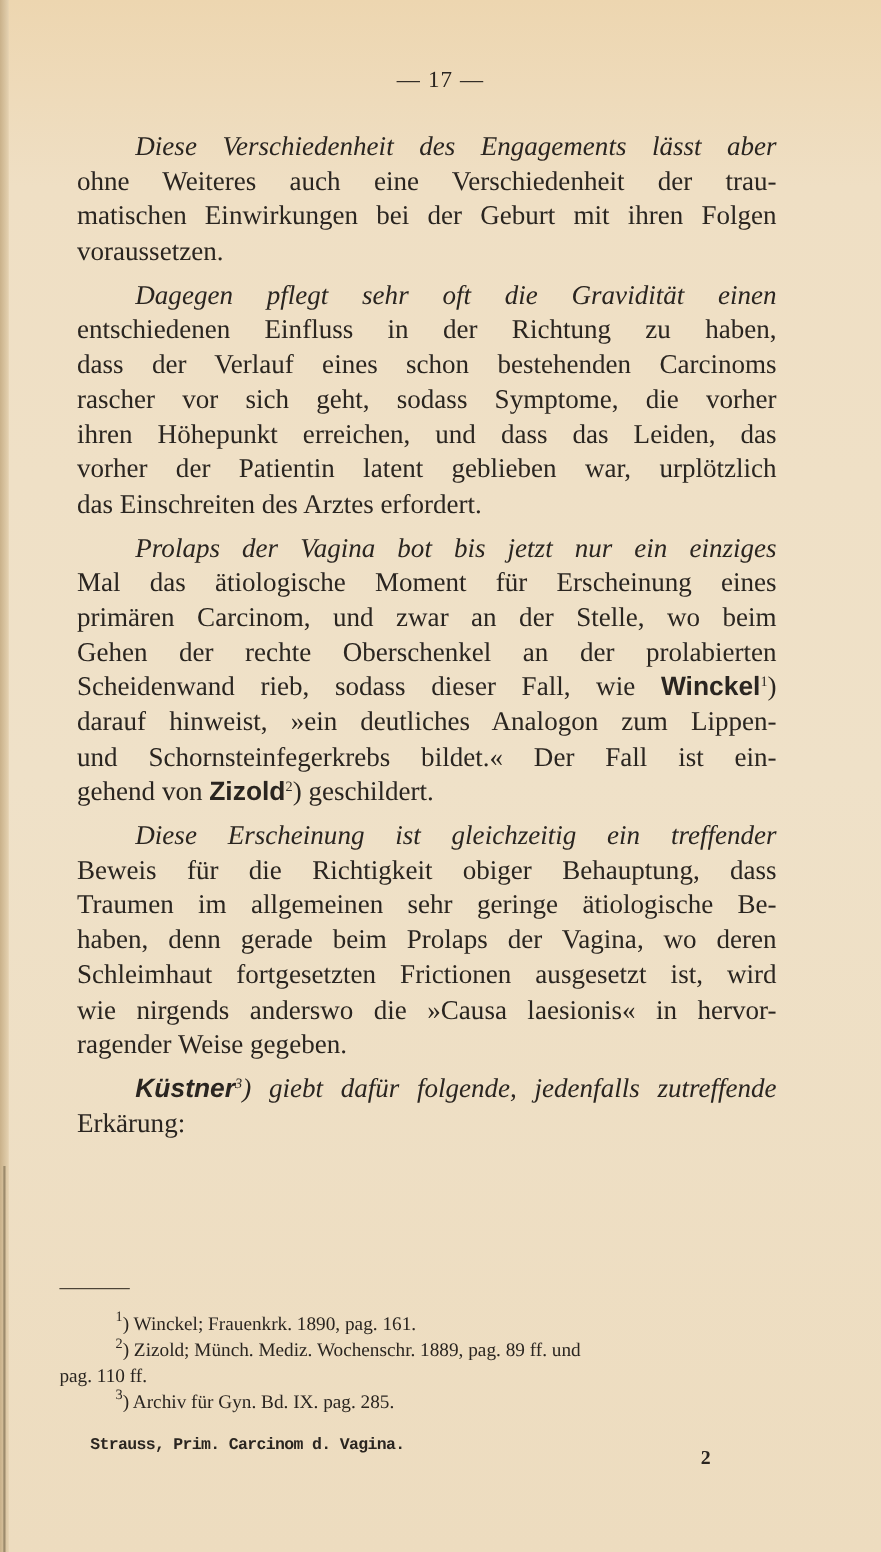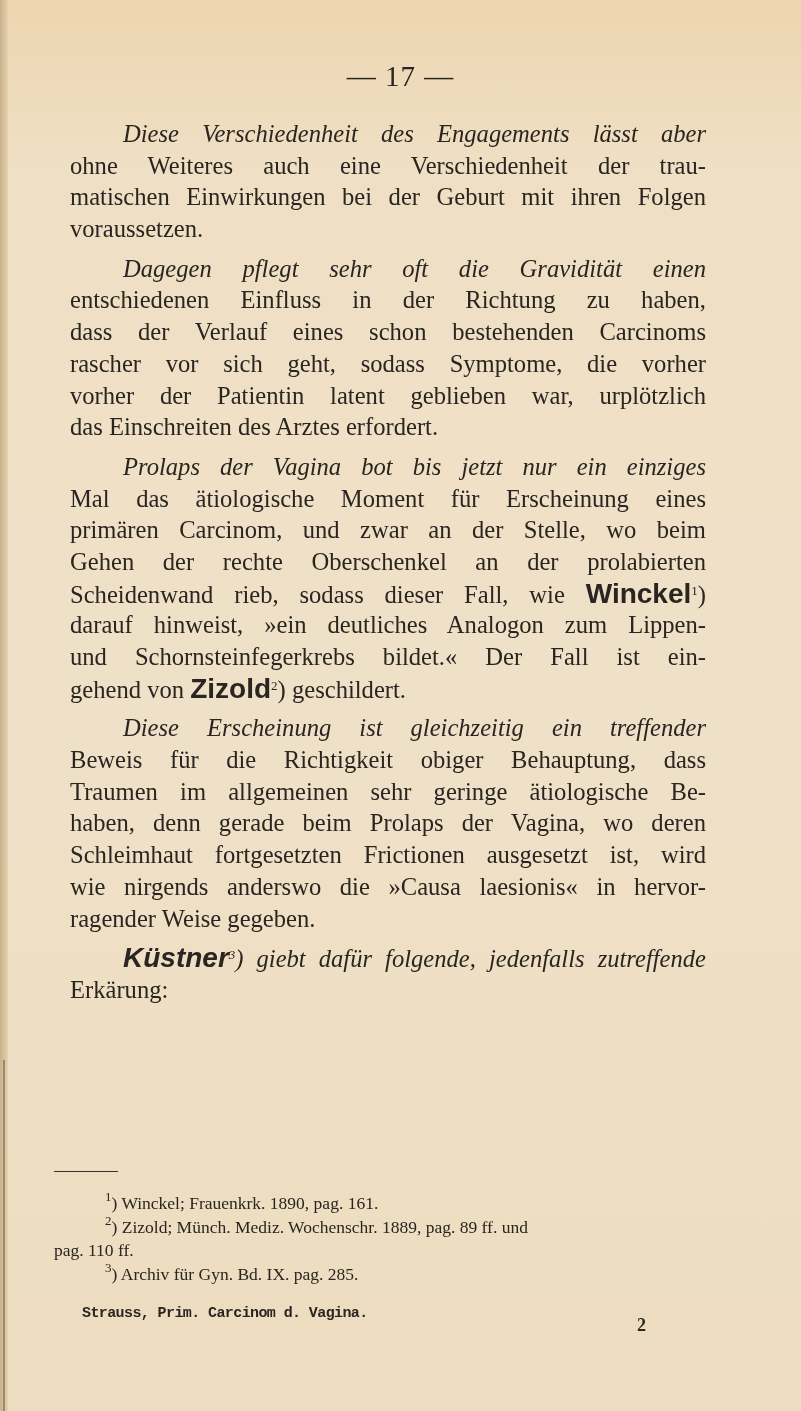--- a/index.html
+++ b/index.html
@@ -17,32 +17,32 @@
     .edge-shadow {
       position: absolute; left: 0; top: 0; width: 8px; height: 1411px;
       background: linear-gradient(90deg, #c9b18a 0%, #e5d2b1 100%);
     }
     .edge-line {
       position: absolute; left: 3px; top: 1060px; width: 2px; height: 351px;
       background: #9c8a6c;
     }
     .page-number {
       position: absolute; top: 60px; left: 0; width: 801px;
-      text-align: center; font-size: 29px; letter-spacing: 1px;
+      text-align: center; font-size: 21px; letter-spacing: 1px;
     }
     .body-text {
       position: absolute; left: 70px; top: 118px; width: 636px;
       font-size: 24.6px; line-height: 31.7px;
       text-align: justify;
     }
     .line { display: block; white-space: nowrap; text-align: justify; text-align-last: justify; height: 31.7px; }
     .line.last { text-align-last: left; }
     .indent { padding-left: 53px; font-style: italic; }
     .para-gap { height: 8px; }
-    .author { font-family: "Liberation Sans", "DejaVu Sans", sans-serif; font-weight: bold; font-size: 28px; margin-top: 39px; }
+    .author { font-family: "Liberation Sans", "DejaVu Sans", sans-serif; font-weight: bold; font-size: 24px; margin-top: 39px; }
     sup { font-size: 13px; vertical-align: 8px; line-height: 0; }
     .rule {
       position: absolute; left: 54px; top: 1171px; width: 64px; height: 1px;
       background: #3a3228;
     }
     .footnotes {
       position: absolute; left: 54px; top: 1192px; width: 640px;
       font-family: "Liberation Serif", "DejaVu Serif", serif;
       font-size: 17.5px; line-height: 23.5px;
     }
@@ -72,20 +72,21 @@
     <span class="line indent">Diese Verschiedenheit des Engagements lässt aber</span>
     <span class="line">ohne Weiteres auch eine Verschiedenheit der trau-</span>
     <span class="line">matischen Einwirkungen bei der Geburt mit ihren Folgen</span>
     <span class="line last">voraussetzen.</span>
     <div class="para-gap"></div>
 
     <span class="line indent">Dagegen pflegt sehr oft die Gravidität einen</span>
     <span class="line">entschiedenen Einfluss in der Richtung zu haben,</span>
     <span class="line">dass der Verlauf eines schon bestehenden Carcinoms</span>
     <span class="line">rascher vor sich geht, sodass Symptome, die vorher</span>
+    <span class="line">ihren Höhepunkt erreichen, und dass das Leiden, das</span>
     <span class="line">vorher der Patientin latent geblieben war, urplötzlich</span>
     <span class="line last">das Einschreiten des Arztes erfordert.</span>
     <div class="para-gap"></div>
 
     <span class="line indent">Prolaps der Vagina bot bis jetzt nur ein einziges</span>
     <span class="line">Mal das ätiologische Moment für Erscheinung eines</span>
     <span class="line">primären Carcinom, und zwar an der Stelle, wo beim</span>
     <span class="line">Gehen der rechte Oberschenkel an der prolabierten</span>
     <span class="line"><span>Scheidenwand rieb, sodass dieser Fall, wie</span> <span class="author">Winckel</span><sup>1</sup><span>)</span></span>
     <span class="line">darauf hinweist, »ein deutliches Analogon zum Lippen-</span>

